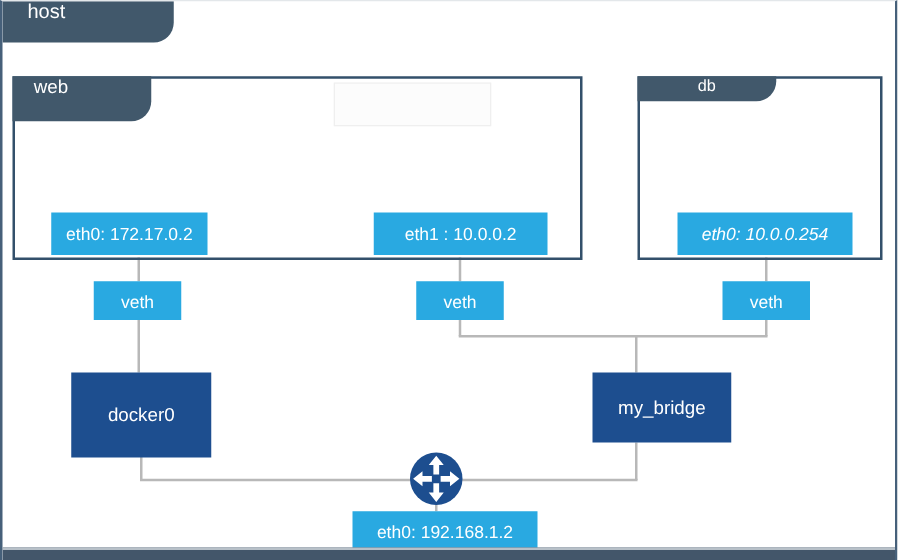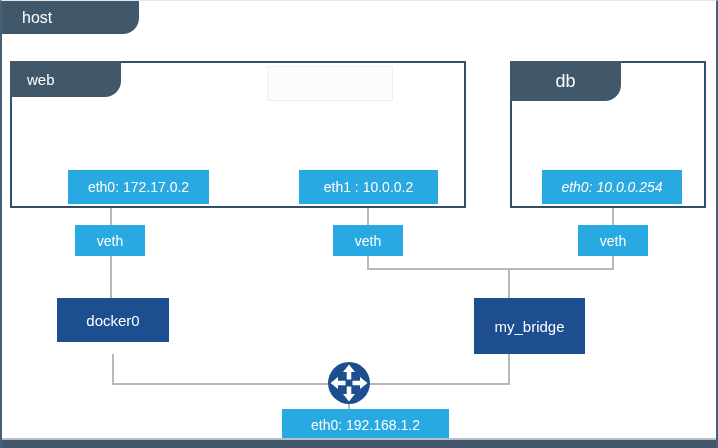--- a/index.html
+++ b/index.html
@@ -4,21 +4,21 @@
 <style>
   html,body{margin:0;padding:0;background:#fff;}
   #canvas{
     position:relative;width:718px;height:448px;overflow:hidden;
     background:#fff;box-sizing:border-box;
     border-left:2px solid #46607a;border-right:2px solid #46607a;border-top:1px solid #e3e7ea;
     font-family:"Liberation Sans","DejaVu Sans",sans-serif;
   }
   .tab{
     position:absolute;background:#41586b;color:#fff;
-    display:flex;align-items:center;box-sizing:border-box;
+    display:flex;align-items:flex-start;box-sizing:border-box;
     border-bottom-right-radius:16px;z-index:4;
   }
   .container-box{
     position:absolute;box-sizing:border-box;border:2px solid #33506b;
     background:transparent;z-index:2;
   }
   .label-blue{
     position:absolute;background:#29a9e1;color:#fff;
     display:flex;align-items:center;justify-content:center;
     font-size:14px;z-index:3;box-sizing:border-box;
@@ -59,45 +59,45 @@
   <div class="line" style="left:506px;top:353px;width:2px;height:30px;"></div>
   <div class="line" style="left:110px;top:382px;width:398px;height:2px;"></div>
   <div class="line" style="left:346px;top:382px;width:2px;height:26px;"></div>
 
   <div class="container-box" style="left:8px;top:60px;width:456px;height:147px;">
     <div class="ghost" style="left:255px;top:3px;width:124px;height:33px;"></div>
   </div>
   <div class="tab" style="left:8px;top:60px;width:111px;height:36px;padding-left:17px;font-size:15px;">
     <span>web</span>
   </div>
-  <div class="label-blue" style="left:39px;top:169px;width:141px;height:34px;margin-left:27px;">eth0: 172.17.0.2</div>
+  <div class="label-blue" style="left:39px;top:169px;width:125px;height:34px;">eth0: 172.17.0.2</div>
   <div class="label-blue" style="left:297px;top:169px;width:139px;height:34px;text-align:right;">eth1 : 10.0.0.2</div>
 
   <div class="container-box" style="left:508px;top:60px;width:196px;height:147px;"></div>
-  <div class="tab" style="left:508px;top:60px;width:111px;height:40px;justify-content:center;font-size:18px;">
+  <div class="tab" style="left:508px;top:60px;width:111px;height:20px;justify-content:center;font-size:13px;">
     <span>db</span>
   </div>
   <div class="label-blue" style="left:540px;top:169px;width:140px;height:34px;font-style:italic;">eth0: 10.0.0.254</div>
 
   <div class="label-blue" style="left:73px;top:224px;width:70px;height:31px;">veth</div>
   <div class="label-blue" style="left:331px;top:224px;width:70px;height:31px;">veth</div>
   <div class="label-blue" style="left:576px;top:224px;width:70px;height:31px;">veth</div>
 
-  <div class="bridge" style="left:55px;top:297px;width:112px;height:44px;">docker0</div>
+  <div class="bridge" style="left:55px;top:297px;width:112px;height:68px;">docker0</div>
   <div class="bridge" style="left:472px;top:297px;width:111px;height:56px;">my_bridge</div>
 
   <div id="router">
     <svg width="44" height="44" viewBox="0 0 44 44">
       <circle cx="22" cy="22" r="21" fill="#1d4e8f"></circle>
       <g fill="#fff">
         <path d="M22 3.5 L28 11 L24.3 11 L24.3 18.5 L19.7 18.5 L19.7 11 L16 11 Z"></path>
         <path d="M22 3.5 L28 11 L24.3 11 L24.3 18.5 L19.7 18.5 L19.7 11 L16 11 Z" transform="rotate(90 22 22)"></path>
         <path d="M22 3.5 L28 11 L24.3 11 L24.3 18.5 L19.7 18.5 L19.7 11 L16 11 Z" transform="rotate(180 22 22)"></path>
         <path d="M22 3.5 L28 11 L24.3 11 L24.3 18.5 L19.7 18.5 L19.7 11 L16 11 Z" transform="rotate(270 22 22)"></path>
       </g>
     </svg>
   </div>
 
-  <div class="label-blue" style="left:280px;top:408px;width:167px;height:32px;z-index:4;">eth0: 192.168.1.2</div>
+  <div class="label-blue" style="left:280px;top:408px;width:148px;height:32px;z-index:4;">eth0: 192.168.1.2</div>
 
   <div id="bottom-bar"></div>
 
 </div>
 
 </body></html>

